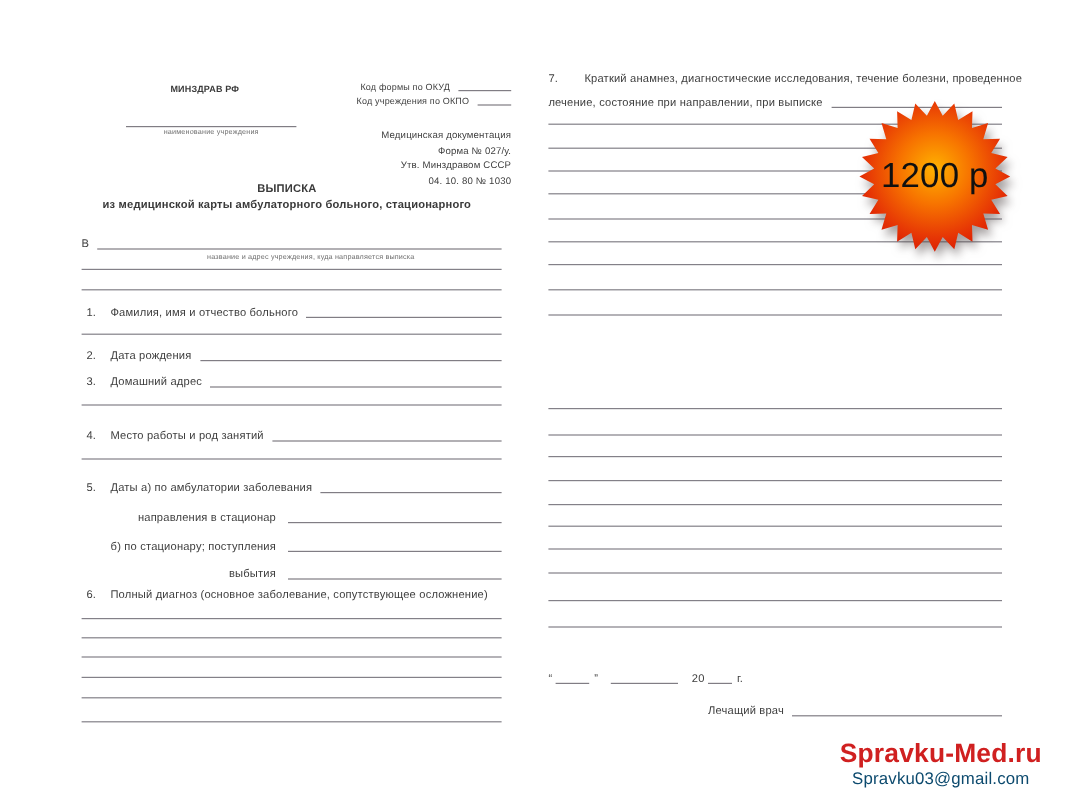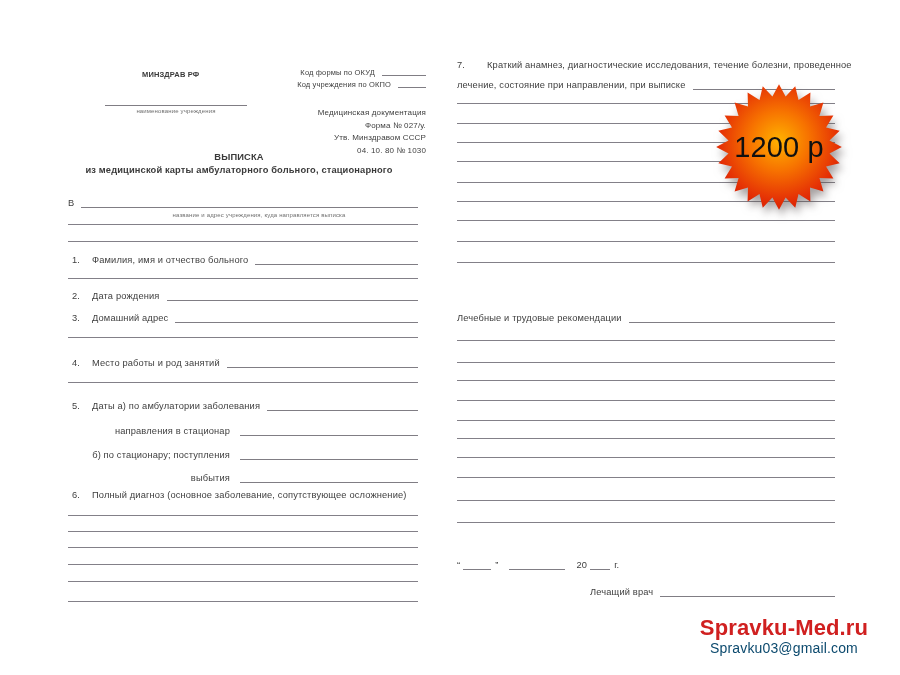--- a/index.html
+++ b/index.html
@@ -149,24 +149,20 @@
   <div class="hl" style="left:2px;top:48px;"></div>
   <div class="hl" style="left:2px;top:68px;"></div>
   <div class="hl" style="left:2px;top:87px;"></div>
   <div class="hl" style="left:2px;top:106px;"></div>
   <div class="hl" style="left:2px;top:127px;"></div>
   <div class="hl" style="left:2px;top:146px;"></div>
   <div class="hl" style="left:2px;top:165px;"></div>
   <div class="hl" style="left:2px;top:186px;"></div>
   <div class="hl" style="left:2px;top:207px;"></div>
 
-  <div class="row t9 abs" style="left:2px;right:0;top:258px;">
-    <span>Лечебные и трудовые рекомендации</span>
-    <span class="ln"></span>
-  </div>
 
   <div class="hl" style="left:2px;top:285px;"></div>
   <div class="hl" style="left:2px;top:307px;"></div>
   <div class="hl" style="left:2px;top:325px;"></div>
   <div class="hl" style="left:2px;top:345px;"></div>
   <div class="hl" style="left:2px;top:365px;"></div>
   <div class="hl" style="left:2px;top:383px;"></div>
   <div class="hl" style="left:2px;top:402px;"></div>
   <div class="hl" style="left:2px;top:422px;"></div>
   <div class="hl" style="left:2px;top:445px;"></div>

